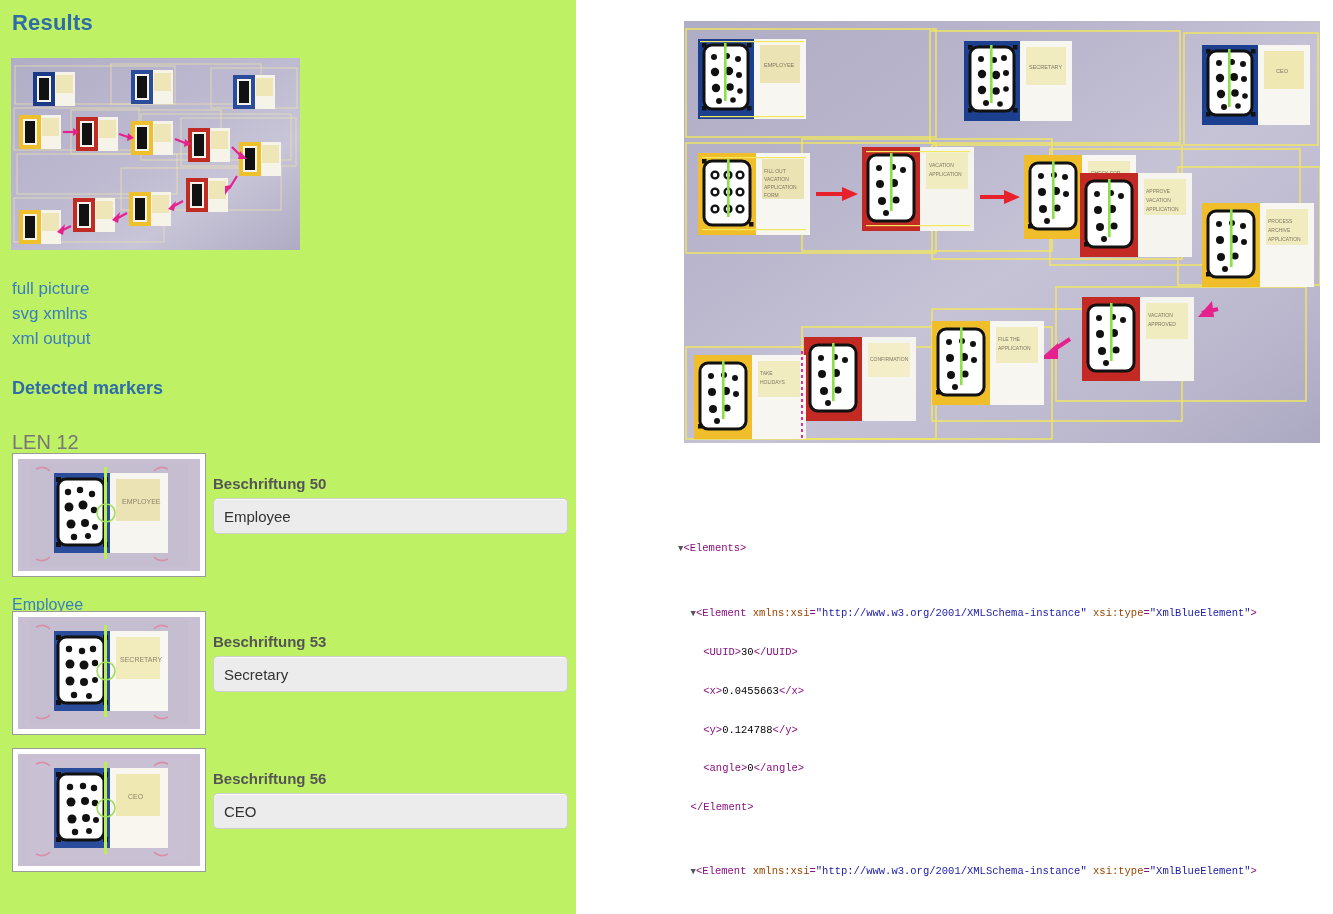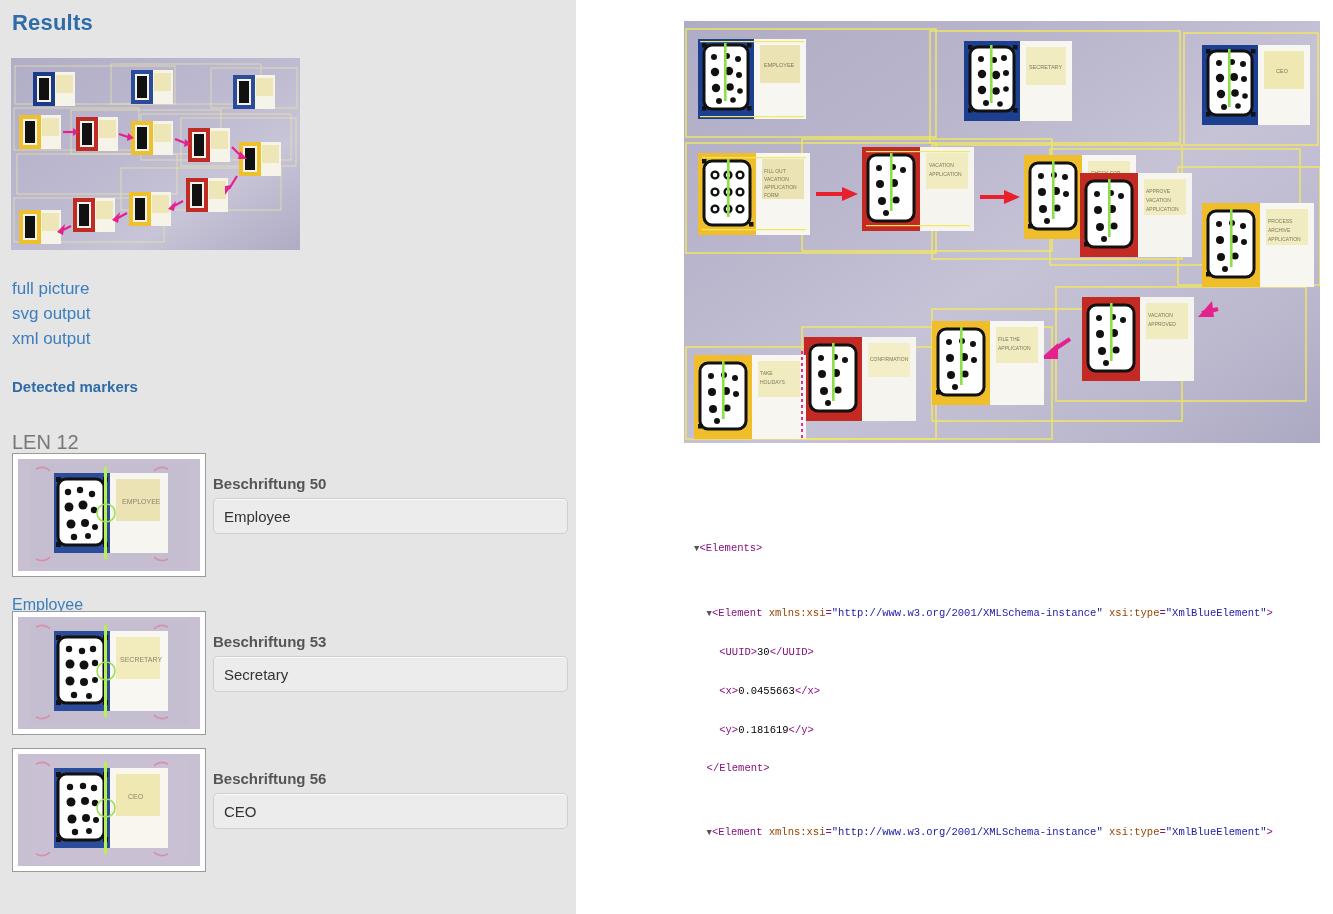--- a/index.html
+++ b/index.html
@@ -7,31 +7,31 @@
     width:1333px;height:914px;
     background:#ffffff;
     font-family:"Liberation Sans", sans-serif;
     overflow:hidden;
     position:relative;
   }
 
   
   #left-panel{
     position:absolute;left:0;top:0;width:576px;height:914px;
-    background:#e5e5e5;
+    background:#bef264;
     box-sizing:border-box;
   }
   .h-results{
     position:absolute;left:12px;top:10px;
     font-size:22px;font-weight:bold;color:#2f6ca8;
     letter-spacing:.2px;
   }
   .h-detected{
     position:absolute;left:12px;top:378px;
-    font-size:15px;font-weight:bold;color:#2f6ca8;
+    font-size:18px;font-weight:bold;color:#2f6ca8;
   }
 
   
   .thumb-wrap{
     position:absolute;left:11px;top:58px;width:289px;height:192px;
     overflow:hidden;background:#b3b0c8;
   }
 
   .link-list{position:absolute;left:12px;top:276px;}
   .link-list a{
@@ -79,21 +79,21 @@
     background:linear-gradient(160deg,#b0adc6 0%,#b6b3ca 35%,#c3c0d4 60%,#b4b1c8 100%);
   }
 
   
   #xml-output{
     position:absolute;left:678px;top:516px;width:655px;
     font-family:"Liberation Mono", monospace;
     font-size:10.5px;line-height:12.85px;
     color:#333;white-space:pre;
   }
-  #xml-output .ln{white-space:pre;margin-left:16px;}
+  #xml-output .ln{white-space:pre;}
   .tw{color:#555;font-size:9px;}
   .tag{color:#881280;}
   .attr{color:#994500;}
   .aval{color:#1a1aa6;}
   .txt{color:#000;}
 </style>
 </head>
 <body>
 
 <div id="left-panel">
@@ -210,21 +210,21 @@
         <path d="M116 155 L107 160"></path>
           <path d="M109 154 L101 162 L107 165 Z" stroke="none"></path>
         <path d="M60 168 L52 172"></path>
           <path d="M54 166 L46 174 L52 177 Z" stroke="none"></path>
       </g>
     </svg>
   </div>
 
   <div class="link-list">
     <a href="#">full picture</a>
-    <a href="#">svg output</a>
+    <a href="#">svg xmlns</a>
     <a href="#">xml output</a>
   </div>
 
   <div class="h-detected">Detected markers</div>
   <div class="len-label">LEN 12</div>
 
   <div class="marker-row" style="top:453px;height:141px;">
     <div class="marker-thumb">
       <div class="photo">
         <svg viewBox="0 0 182 112" width="100%" height="100%" preserveAspectRatio="none">
@@ -743,21 +743,22 @@
   </svg>
 </div>
 
 <div id="xml-output">
   <div class="ln"><span class="tw">▼</span><span class="tag">&lt;Elements&gt;</span></div>
 
   
   <div class="ln">  <span class="tw">▼</span><span class="tag">&lt;</span><span class="tag">Element</span> <span class="attr">xmlns:xsi</span><span class="tag">=</span><span class="aval">"http://www.w3.org/2001/XMLSchema-instance"</span> <span class="attr">xsi:type</span><span class="tag">=</span><span class="aval">"XmlBlueElement"</span><span class="tag">&gt;</span></div>
   <div class="ln">    <span class="tag">&lt;</span><span class="tag">UUID</span><span class="tag">&gt;</span><span class="txt">30</span><span class="tag">&lt;/</span><span class="tag">UUID</span><span class="tag">&gt;</span></div>
   <div class="ln">    <span class="tag">&lt;</span><span class="tag">x</span><span class="tag">&gt;</span><span class="txt">0.0455663</span><span class="tag">&lt;/</span><span class="tag">x</span><span class="tag">&gt;</span></div>
-  <div class="ln">    <span class="tag">&lt;</span><span class="tag">y</span><span class="tag">&gt;</span><span class="txt">0.181619</span><span class="tag">&lt;/</span><span class="tag">y</span><span class="tag">&gt;</span></div>
+  <div class="ln">    <span class="tag">&lt;</span><span class="tag">y</span><span class="tag">&gt;</span><span class="txt">0.124788</span><span class="tag">&lt;/</span><span class="tag">y</span><span class="tag">&gt;</span></div>
+  <div class="ln">    <span class="tag">&lt;</span><span class="tag">angle</span><span class="tag">&gt;</span><span class="txt">0</span><span class="tag">&lt;/</span><span class="tag">angle</span><span class="tag">&gt;</span></div>
   <div class="ln">  <span class="tag">&lt;/Element&gt;</span></div>
 
   
   <div class="ln">  <span class="tw">▼</span><span class="tag">&lt;</span><span class="tag">Element</span> <span class="attr">xmlns:xsi</span><span class="tag">=</span><span class="aval">"http://www.w3.org/2001/XMLSchema-instance"</span> <span class="attr">xsi:type</span><span class="tag">=</span><span class="aval">"XmlBlueElement"</span><span class="tag">&gt;</span></div>
   
   
   
   
   
   

